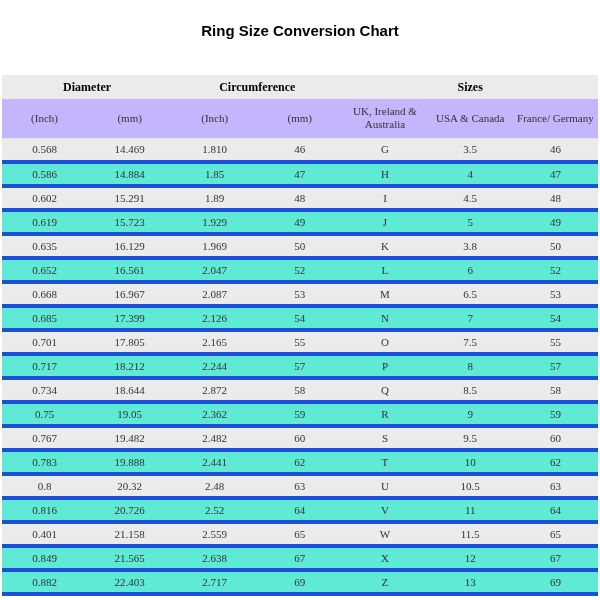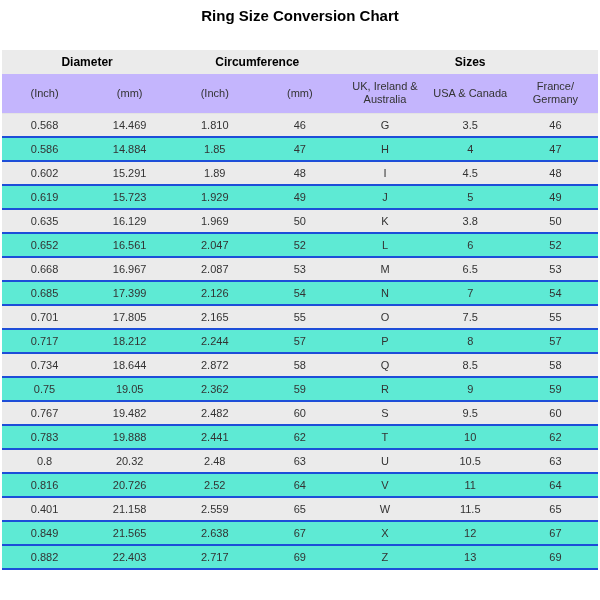--- a/index.html
+++ b/index.html
@@ -10,32 +10,33 @@
     height: 600px;
     overflow: hidden;
     font-family: "Liberation Sans", sans-serif;
   }
   .page {
     width: 600px;
     height: 600px;
     position: relative;
   }
   .chart-title {
-    padding-top: 7px;
+    padding-top: 22px;
     text-align: center;
     font-size: 15px;
     line-height: 18px;
     font-weight: bold;
     color: #000000;
   }
   table.conversion-table {
     border-collapse: collapse;
     table-layout: fixed;
     width: 596px;
-    margin: 25px 2px 0 2px;
+    margin: 35px 2px 0 2px;
+    font-family: Liberation Serif, serif;
   }
   table.conversion-table th,
   table.conversion-table td {
     text-align: center;
     vertical-align: middle;
     padding: 0 2px;
     overflow: hidden;
   }
   tr.group-header-row {
     background: #ebebeb;
@@ -52,21 +53,21 @@
     border-bottom: 1px solid #e3e3e3;
   }
   tr.sub-header-row th {
     font-size: 11px;
     font-weight: normal;
     color: #333333;
     line-height: 13px;
   }
   tbody tr {
     height: 24px;
-    border-bottom: 2px solid #1d4ed8;
+    border-bottom: 4px solid #1d4ed8;
   }
   tbody tr.odd  { background: #ebebeb; }
   tbody tr.even { background: #5eead4; }
   tbody td {
     font-size: 11px;
     color: #333333;
   }
 </style>
 </head>
 <body>

